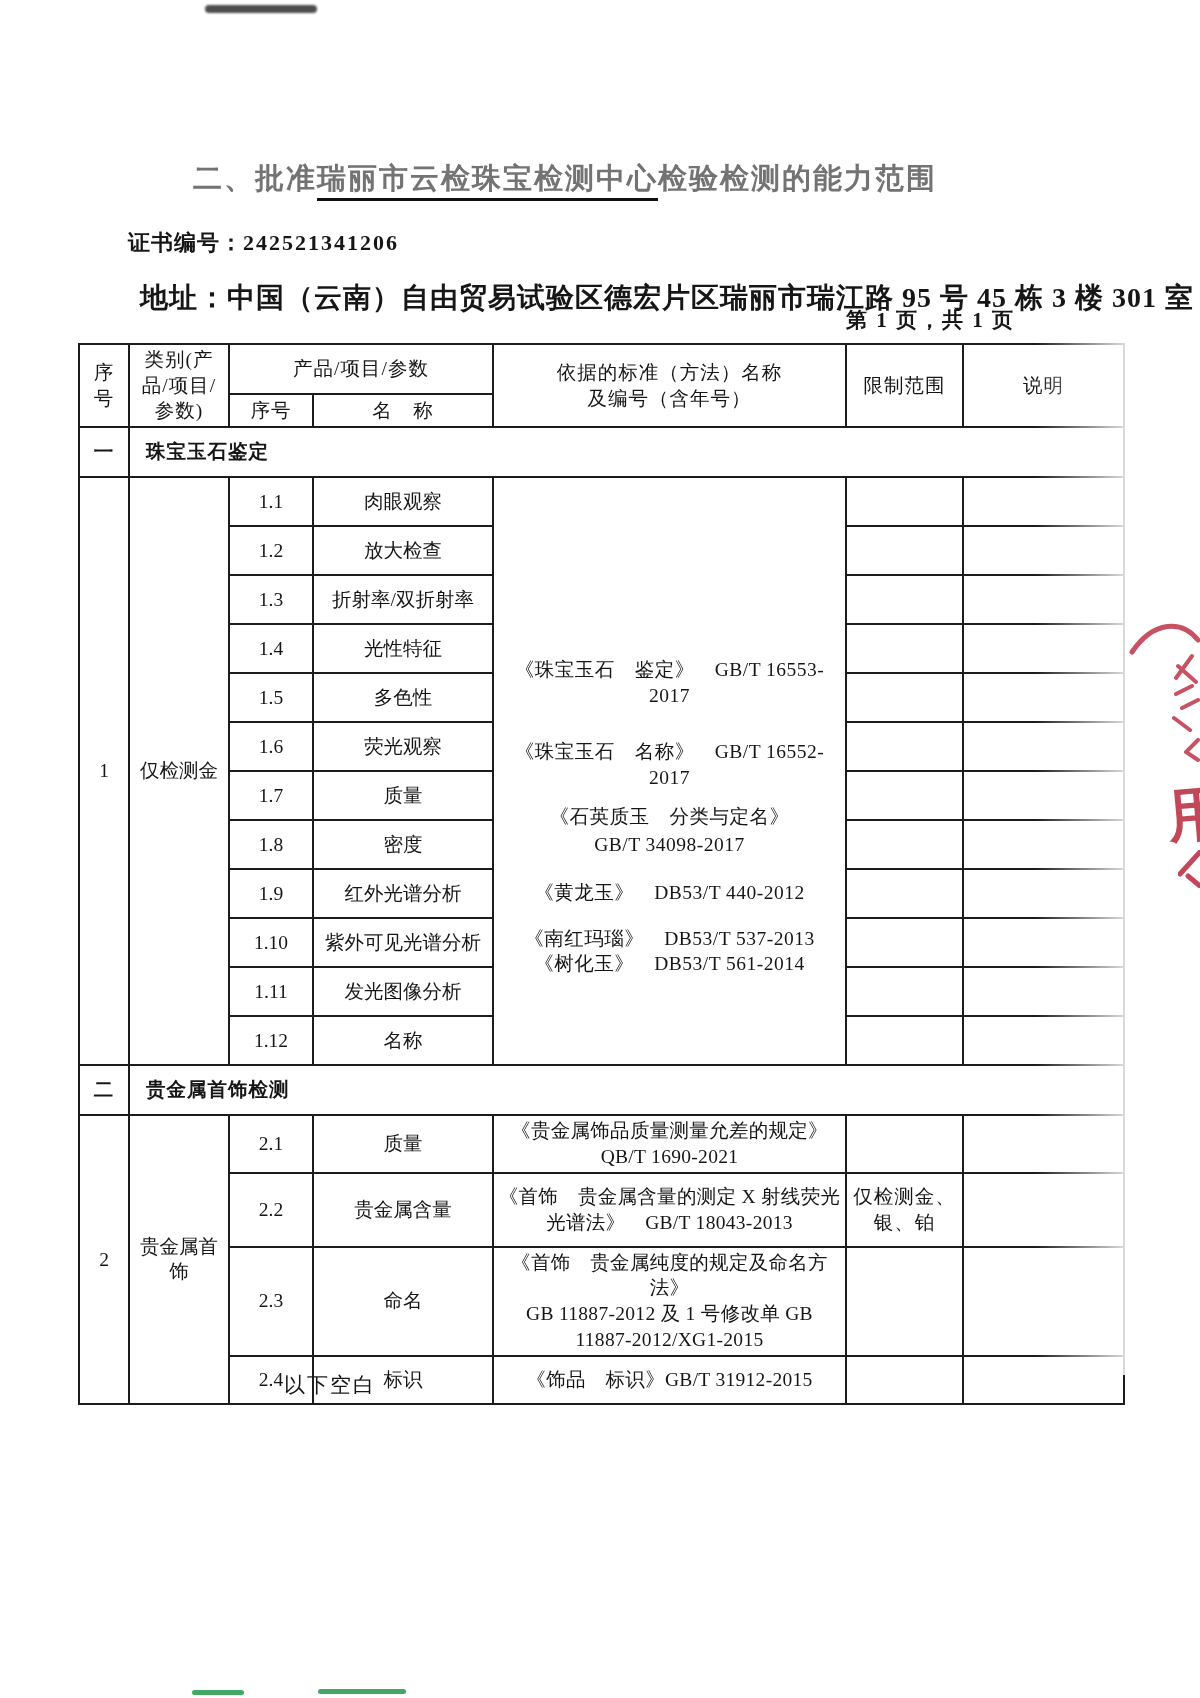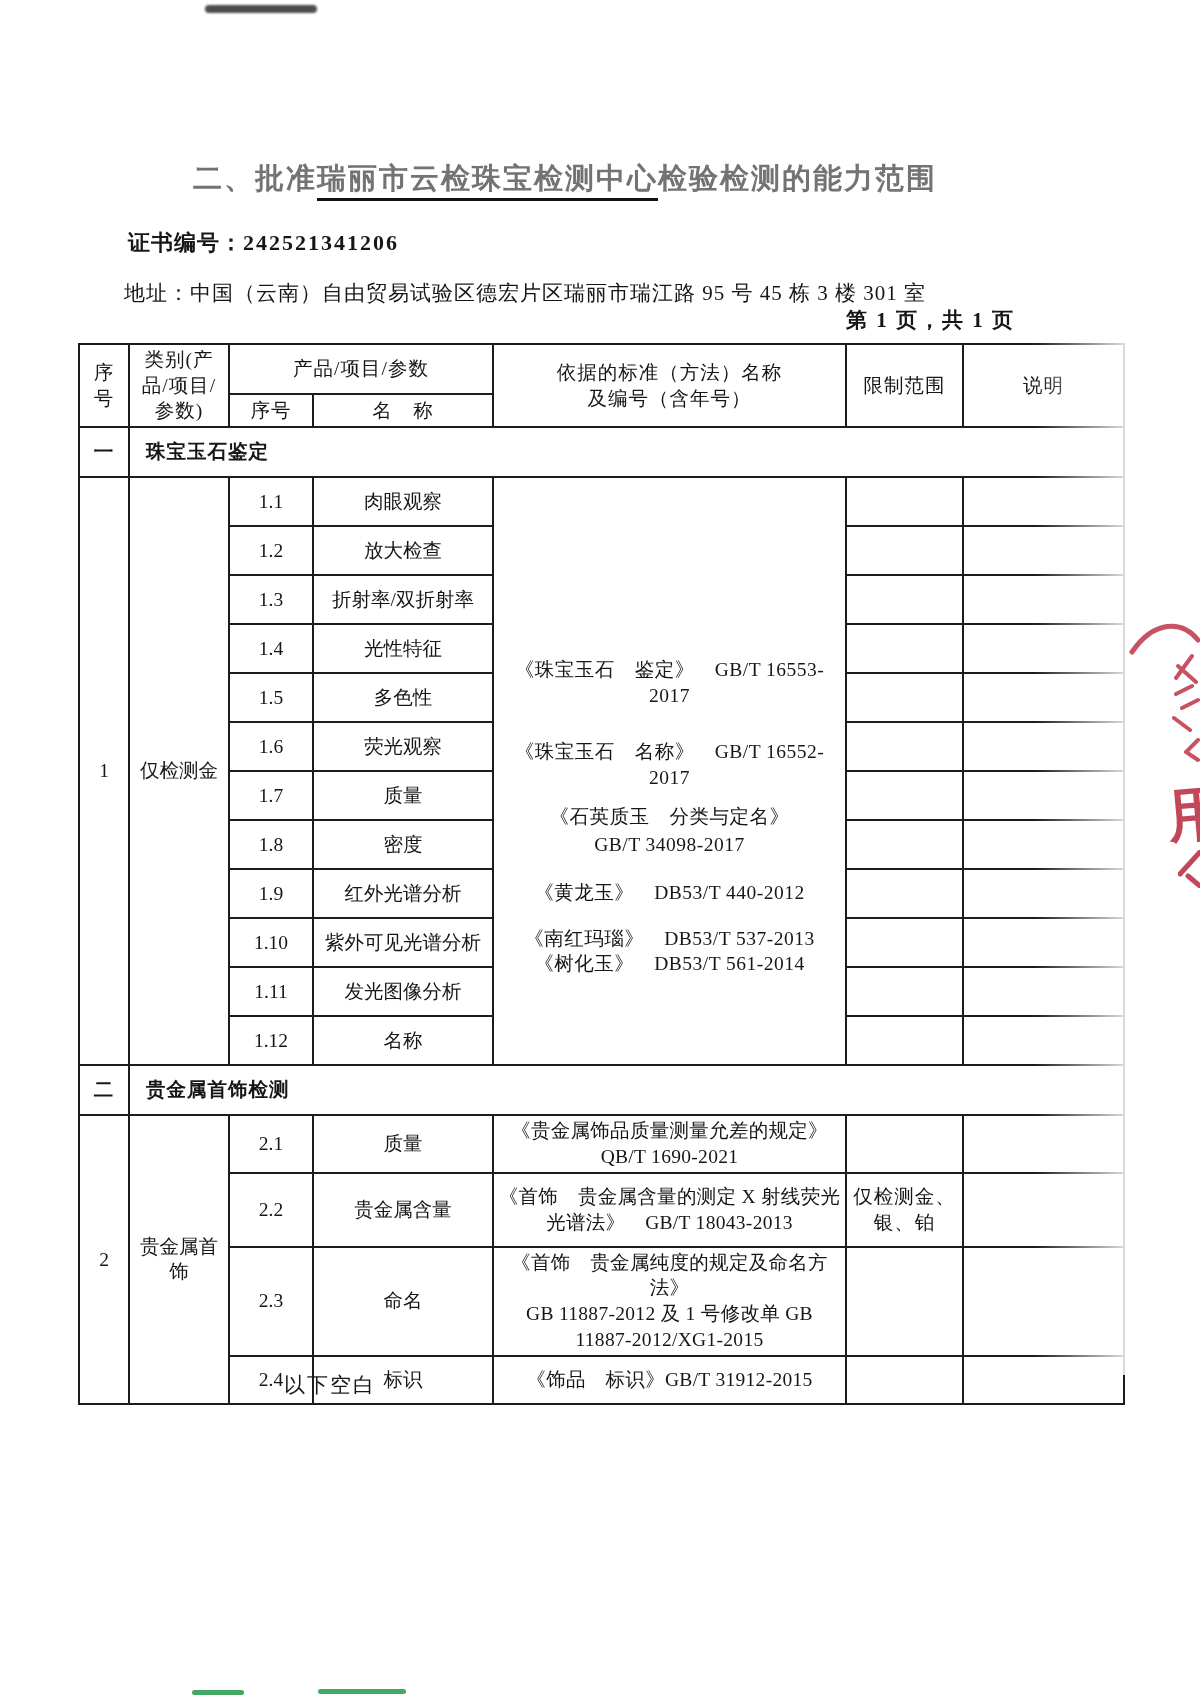--- a/index.html
+++ b/index.html
@@ -11,21 +11,21 @@
   
   .doc-title {
     position:absolute; top:140px; left:0; width:1130px;
     text-align:center; font-size:29px; font-weight:bold;
     letter-spacing:2px; color:#737373;
     font-family:"Liberation Sans", sans-serif;
   }
   .doc-title .u { border-bottom:3px solid #111; padding-bottom:4px; }
   .cert-line  { position:absolute; top:228px; left:128px; font-size:22px; font-weight:bold; letter-spacing:1px; }
   .cert-line .num { font-weight:600; letter-spacing:2px; }
-  .addr-line  { position:absolute; top:279px; left:124px; font-size:21px; font-weight:normal; letter-spacing:1px; }
+  .addr-line  { position:absolute; top:279px; left:140px; font-size:28px; font-weight:bold; letter-spacing:1px; }
   .page-ind   { position:absolute; top:306px; left:846px; font-size:21px; font-weight:bold; letter-spacing:2px; }
 
   
   table.cap {
     position:absolute; left:78px; top:343px;
     border-collapse:collapse; table-layout:fixed;
   }
   table.cap td {
     border:2px solid #1c1c1c;
     font-size:19.5px; line-height:1.32;

